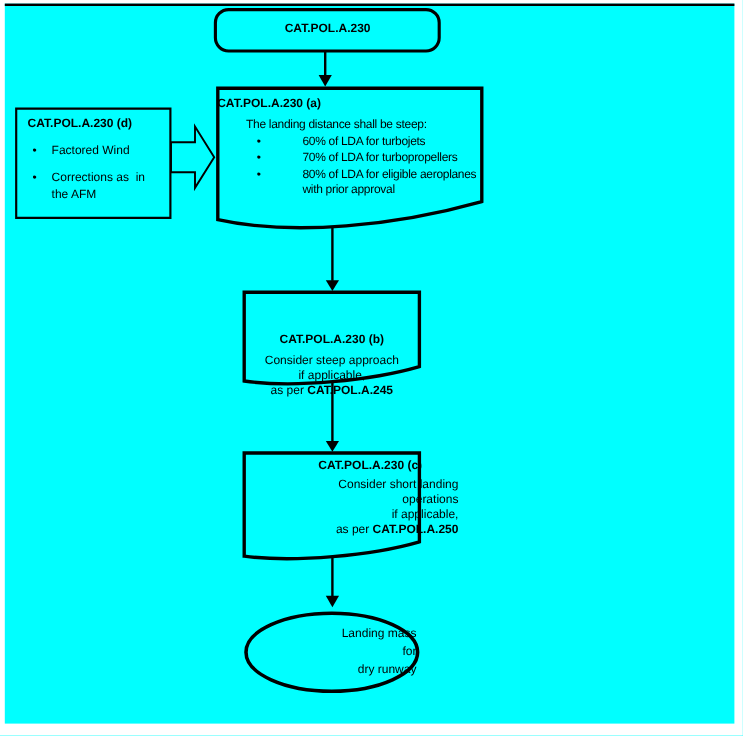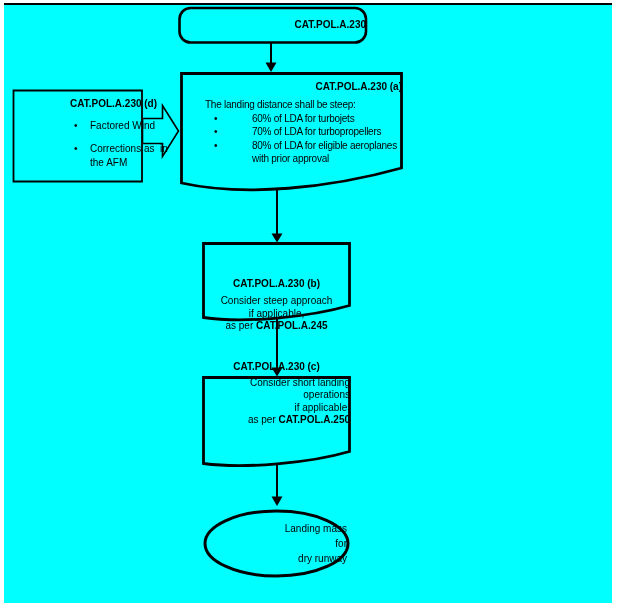--- a/index.html
+++ b/index.html
@@ -16,41 +16,41 @@
     width:608px;height:600px;
     background:#00ffff;
     border-top:2.5px solid #000;
     box-sizing:border-box;
   }
   svg.shapes{position:absolute;left:0;top:0;width:619px;height:613px;}
   svg.shapes *{vector-effect:non-scaling-stroke;}
   .txt{position:absolute;font-size:10px;line-height:13px;}
   .bold{font-weight:bold;}
   
-  .t-start{left:180px;top:8px;width:186px;height:34px;line-height:34px;text-align:right;font-weight:bold;}
+  .t-start{left:180px;top:8px;width:186px;height:34px;line-height:34px;text-align:center;font-weight:bold;}
   
-  .t-a-title{left:181px;top:80px;width:221px;text-align:right;font-weight:bold;}
+  .t-a-title{left:181px;top:80px;width:221px;text-align:left;font-weight:bold;}
   .t-a-body{left:205px;top:98px;width:200px;line-height:13.5px;letter-spacing:-0.25px;}
   .arow{display:flex;}
   .adot{display:inline-block;width:47px;padding-left:9px;box-sizing:border-box;flex:0 0 47px;}
   .adot::before{content:"\2022";}
   .acont{margin-left:47px;}
   
-  .t-d{left:23px;top:97px;width:114px;margin-left:47px;}
+  .t-d{left:23px;top:97px;width:114px;}
   .t-d .title{font-weight:bold;line-height:13px;}
   .drow{display:flex;margin-top:9px;line-height:14px;}
   .ddot{display:inline-block;width:20px;padding-left:4px;box-sizing:border-box;flex:0 0 20px;}
   .ddot::before{content:"\2022";}
   .pre{white-space:pre;}
   
   .t-b{left:203px;top:249px;width:147px;text-align:center;margin-top:28px;}
   .t-b .title{font-weight:bold;line-height:13px;}
   .t-b .body{margin-top:5px;line-height:12.5px;}
   
-  .t-c{left:203px;top:360px;width:147px;text-align:center;}
+  .t-c{left:203px;top:382px;width:147px;text-align:center;padding-left:32px;}
   .t-c .title{font-weight:bold;line-height:13px;}
   .t-c .body{margin-top:4px;line-height:12.4px;text-align:right;}
   
   .t-end{left:206px;top:521px;width:141px;text-align:right;line-height:15px;}
 </style>
 </head>
 <body>
 
 <div class="canvas"></div>
 

